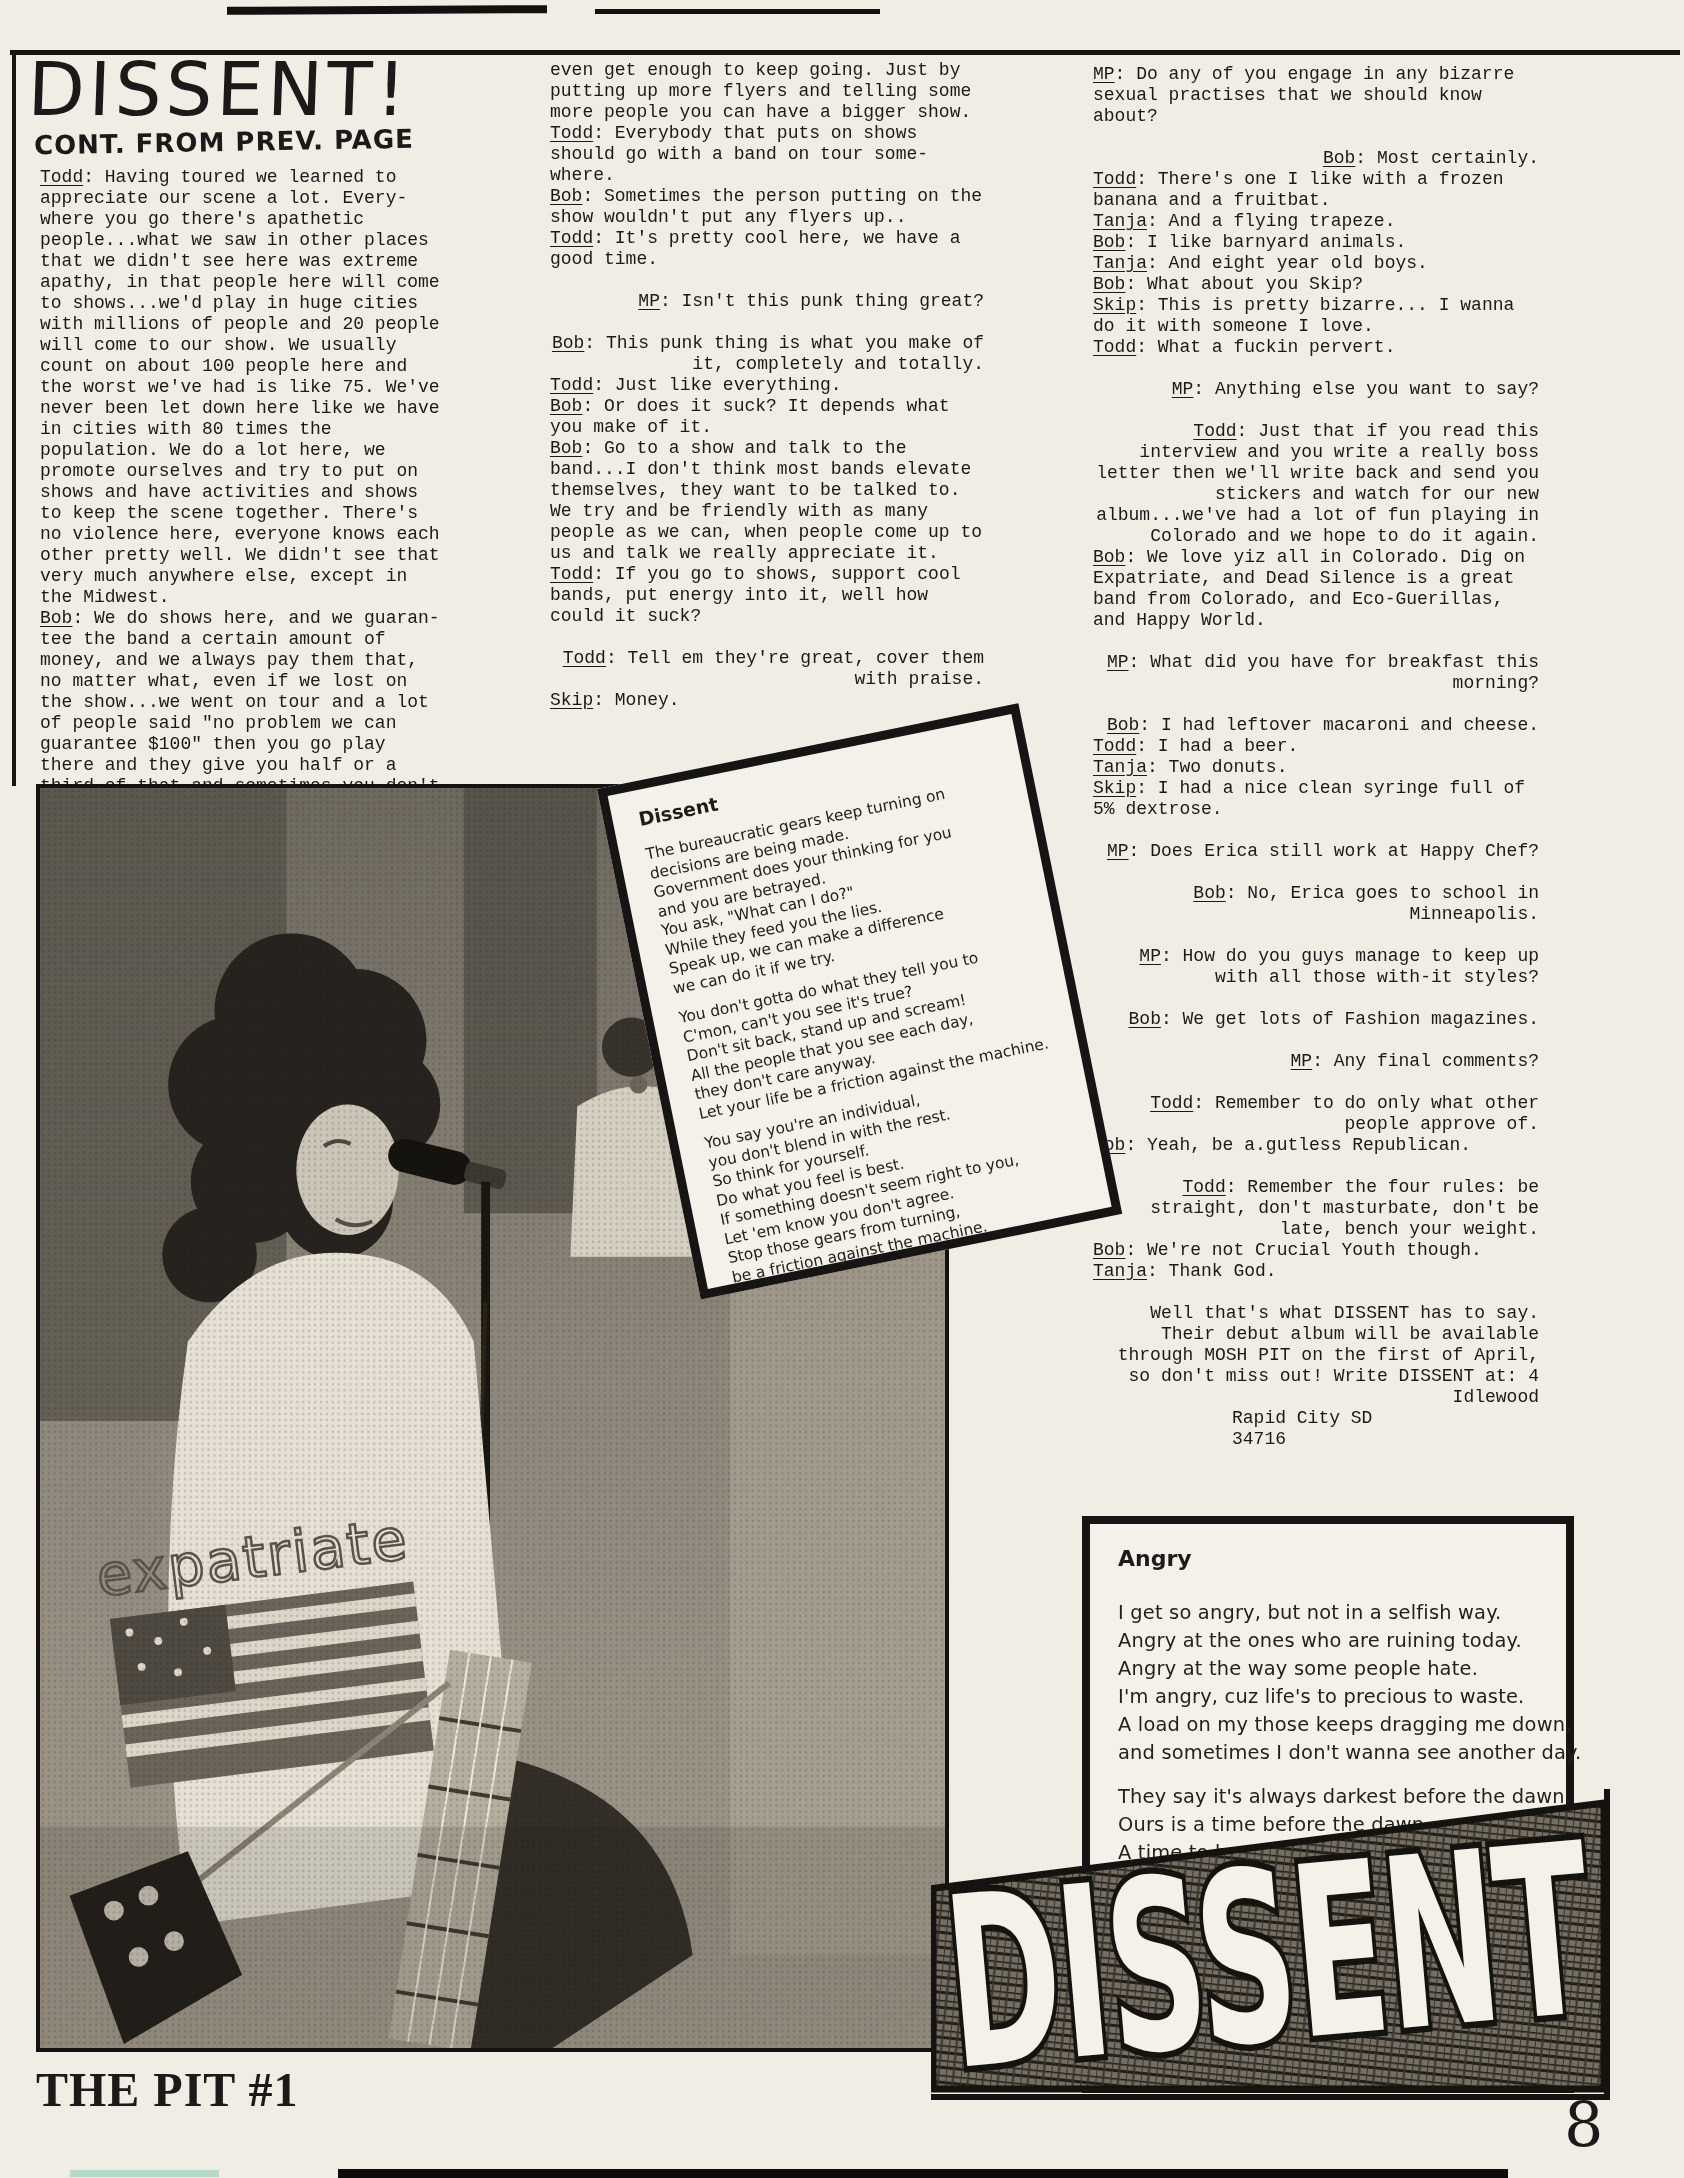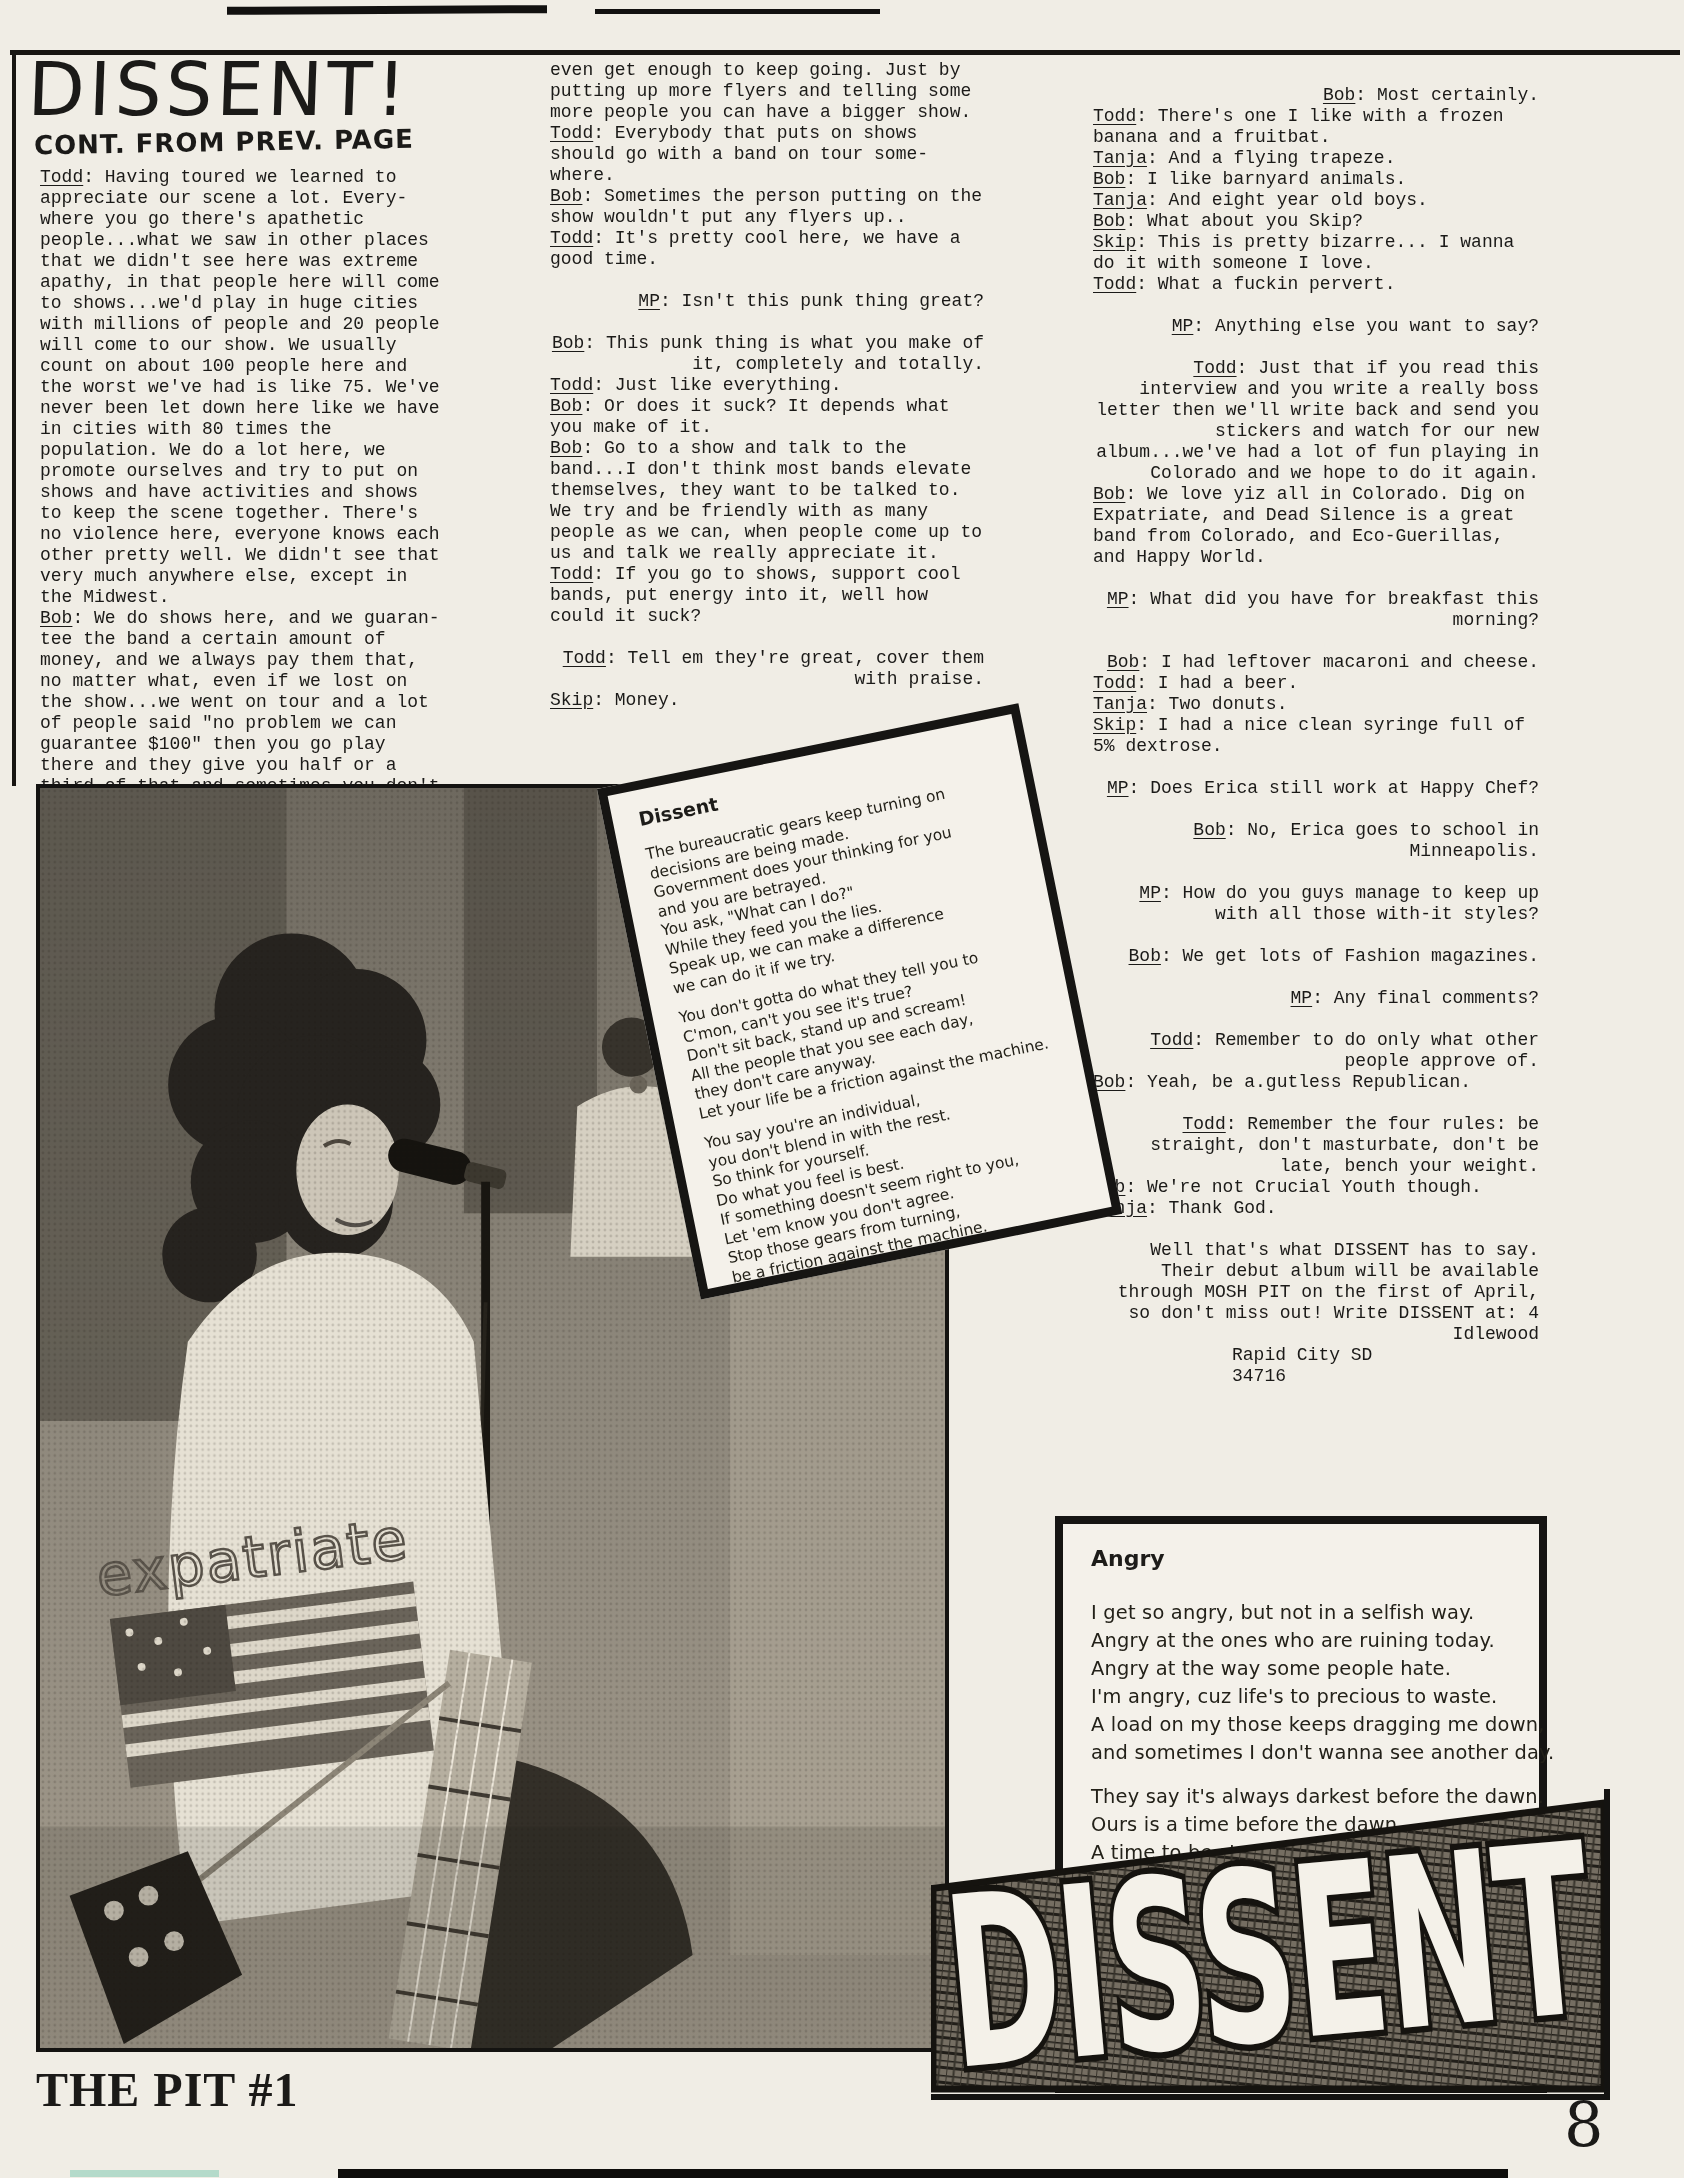--- a/index.html
+++ b/index.html
@@ -28,21 +28,21 @@
   .para.indent{margin-left:139px;}
   .spk{text-decoration:underline;text-underline-offset:3px;}
   
   .photo{left:36px;top:784px;width:913px;height:1268px;border:4px solid #141311;
          box-sizing:border-box;background:#8e887d;z-index:1;}
   .photo svg{display:block;width:100%;height:100%;}
   
   .lyricbox{position:absolute;background:#f4f1ea;border:9px solid #161513;box-sizing:border-box;z-index:2;}
   .dissent-box{left:597px;top:789px;width:430px;height:521px;transform:rotate(-11.5deg);
                transform-origin:0 0;padding:18px 10px 0 26px;}
-  .angry-box{left:1055px;top:1516px;width:492px;height:577px;border-width:8px;padding:22px 8px 0 28px;}
+  .angry-box{left:1082px;top:1516px;width:492px;height:577px;border-width:8px;padding:22px 8px 0 28px;}
   .lyric-title{font-family:"DejaVu Sans",sans-serif;font-weight:700;color:#1d1c19;}
   .dissent-box .lyric-title{font-size:19px;margin-bottom:16px;}
   .angry-box .lyric-title{font-size:22px;margin-bottom:28px;}
   .lline{font-family:"DejaVu Sans",sans-serif;white-space:nowrap;color:#232119;}
   .dissent-box .lline{font-size:15.4px;line-height:19.5px;}
   .angry-box .lline{font-size:19.4px;line-height:28px;letter-spacing:0.2px;}
   .dissent-box .lline.blank{height:11px;}
   .angry-box .lline.blank{height:16px;}
   
   .logo-panel{left:931px;top:1789px;width:673px;height:305px;z-index:5;
@@ -78,20 +78,21 @@
       <p class="para gap"><span class="spk">MP</span>: Isn't this punk thing great?</p>
       <p class="para gap"><span class="spk">Bob</span>: This punk thing is what you make of it, completely and totally.</p>
       <p class="para"><span class="spk">Todd</span>: Just like everything.</p>
       <p class="para"><span class="spk">Bob</span>: Or does it suck? It depends what you make of it.</p>
       <p class="para"><span class="spk">Bob</span>: Go to a show and talk to the band...I don't think most bands elevate themselves, they want to be talked to. We try and be friendly with as many people as we can, when people come up to us and talk we really appreciate it.</p>
       <p class="para"><span class="spk">Todd</span>: If you go to shows, support cool bands, put energy into it, well how could it suck?</p>
       <p class="para gap"><span class="spk">Todd</span>: Tell em they're great, cover them with praise.</p>
       <p class="para"><span class="spk">Skip</span>: Money.</p>
     </div>
   <div class="col col3">
+      <p class="para"><span class="spk">MP</span>: Do any of you engage in any bizarre sexual practises that we should know about?</p>
       <p class="para gap"><span class="spk">Bob</span>: Most certainly.</p>
       <p class="para"><span class="spk">Todd</span>: There's one I like with a frozen banana and a fruitbat.</p>
       <p class="para"><span class="spk">Tanja</span>: And a flying trapeze.</p>
       <p class="para"><span class="spk">Bob</span>: I like barnyard animals.</p>
       <p class="para"><span class="spk">Tanja</span>: And eight year old boys.</p>
       <p class="para"><span class="spk">Bob</span>: What about you Skip?</p>
       <p class="para"><span class="spk">Skip</span>: This is pretty bizarre... I wanna do it with someone I love.</p>
       <p class="para"><span class="spk">Todd</span>: What a fuckin pervert.</p>
       <p class="para gap"><span class="spk">MP</span>: Anything else you want to say?</p>
       <p class="para gap"><span class="spk">Todd</span>: Just that if you read this interview and you write a really boss letter then we'll write back and send you stickers and watch for our new album...we've had a lot of fun playing in Colorado and we hope to do it again.</p>

